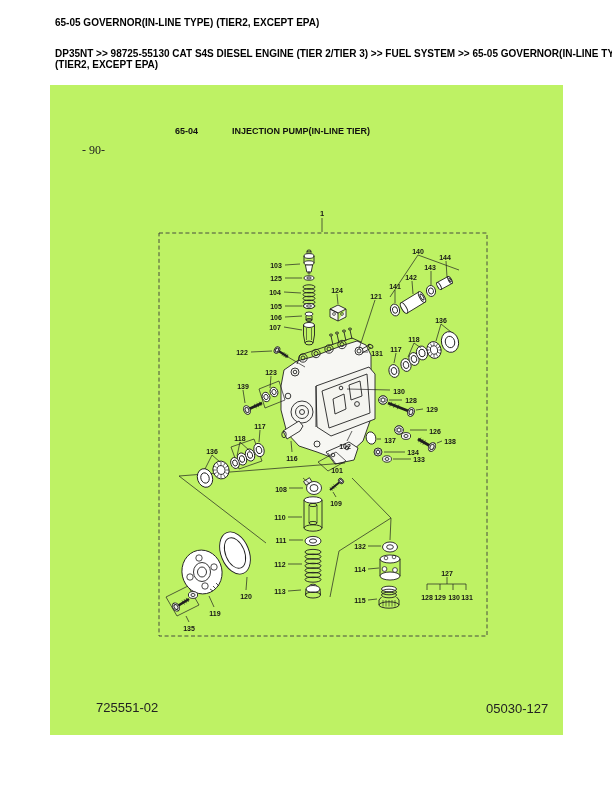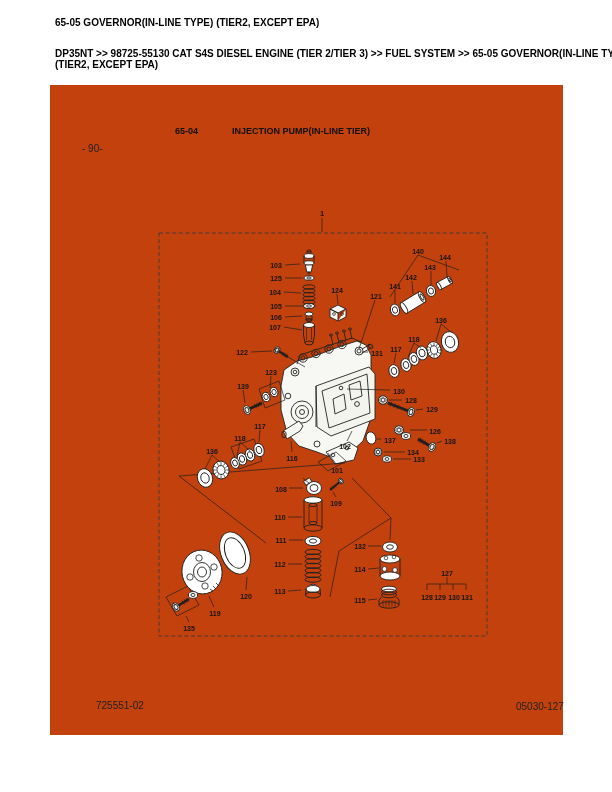--- a/index.html
+++ b/index.html
@@ -1,23 +1,23 @@
 <!DOCTYPE html>
 <html><head>
 <meta charset="utf-8">
 <style>
   html,body{margin:0;padding:0;}
   body{width:612px;height:792px;position:relative;background:#ffffff;
        font-family:"Liberation Sans",sans-serif;overflow:hidden;}
   .hdr{position:absolute;left:18px;width:578px;font-weight:bold;font-size:10px;
        line-height:11px;color:#000;letter-spacing:0;margin-left:37px;}
-  #scan{position:absolute;left:50px;top:85px;width:513px;height:650px;background:#c2410c;}
+  #scan{position:absolute;left:50px;top:85px;width:513px;height:650px;background:#bef264;}
   .figtitle{position:absolute;font-weight:bold;font-size:9px;color:#111;white-space:nowrap;}
-  .marker{position:absolute;font-size:10px;color:#222;white-space:nowrap;}
-  .foot{position:absolute;font-size:10px;color:#222;white-space:nowrap;}
+  .marker{position:absolute;font-size:12px;color:#222;white-space:nowrap;font-family:Liberation Serif, serif;}
+  .foot{position:absolute;font-size:13px;color:#222;white-space:nowrap;}
   svg text{font-family:"Liberation Sans",sans-serif;font-size:7px;font-weight:600;
            fill:#161616;text-anchor:middle;}
   svg text.asm{font-size:7.5px;}
 </style>
 </head>
 <body>
 
 <div class="hdr" style="top:17px;">65-05 GOVERNOR(IN-LINE TYPE) (TIER2, EXCEPT EPA)</div>
 <div class="hdr" style="top:48px;">DP35NT &gt;&gt; 98725-55130 CAT S4S DIESEL ENGINE (TIER 2/TIER 3) &gt;&gt; FUEL SYSTEM &gt;&gt; 65-05 GOVERNOR(IN-LINE TYPE) (TIER2, EXCEPT EPA)</div>
 
@@ -430,13 +430,13 @@
       <polyline points="466,584 466,590" fill="none" stroke="#1f1f1f" stroke-width="0.7"></polyline>
       <text x="447" y="575.5">127</text>
       <text x="427" y="599.5">128</text>
       <text x="440" y="599.5">129</text>
       <text x="454" y="599.5">130</text>
       <text x="467" y="599.5">131</text>
     </g>
 </svg>
 
 <div class="foot" style="left:96px;top:700px;">725551-02</div>
-<div class="foot" style="left:486px;top:701px;margin-left:30px;">05030-127</div>
+<div class="foot" style="left:486px;top:701px;">05030-127</div>
 
 </body></html>

